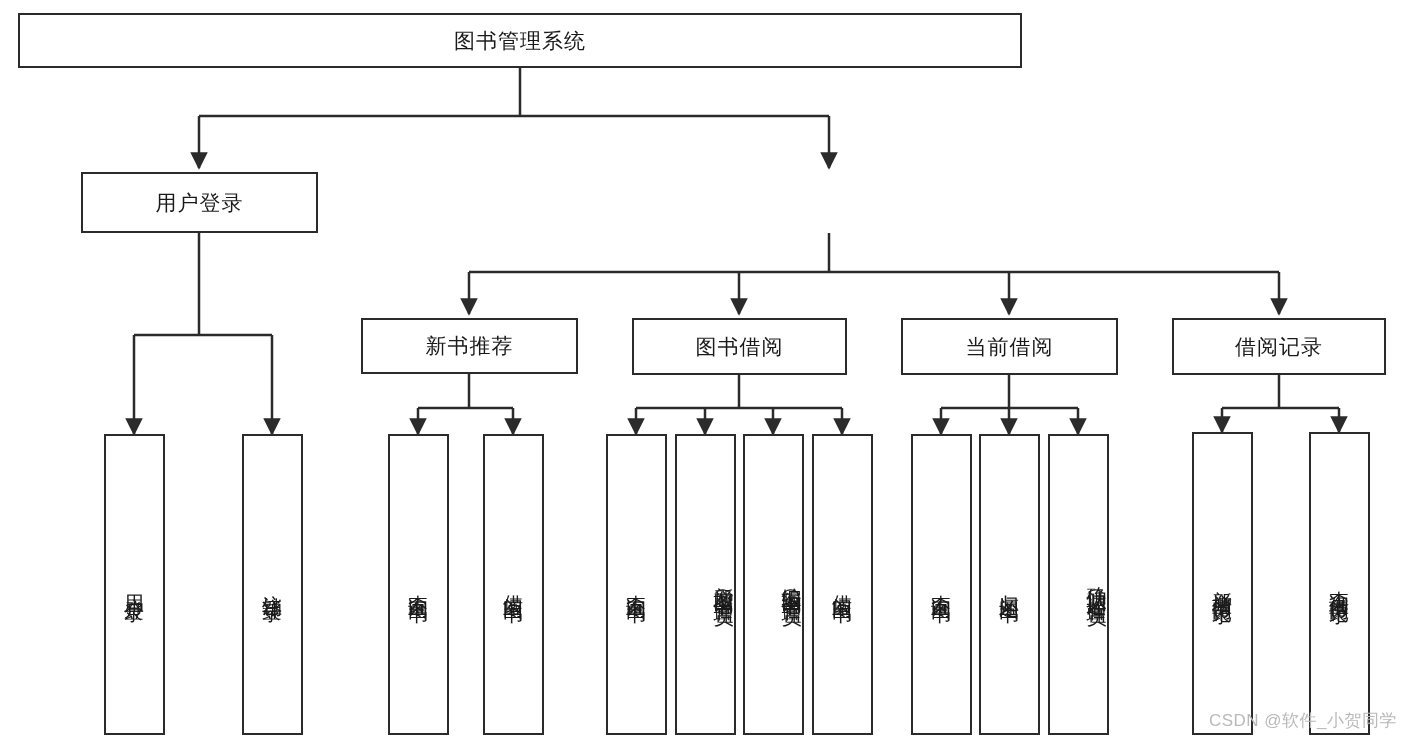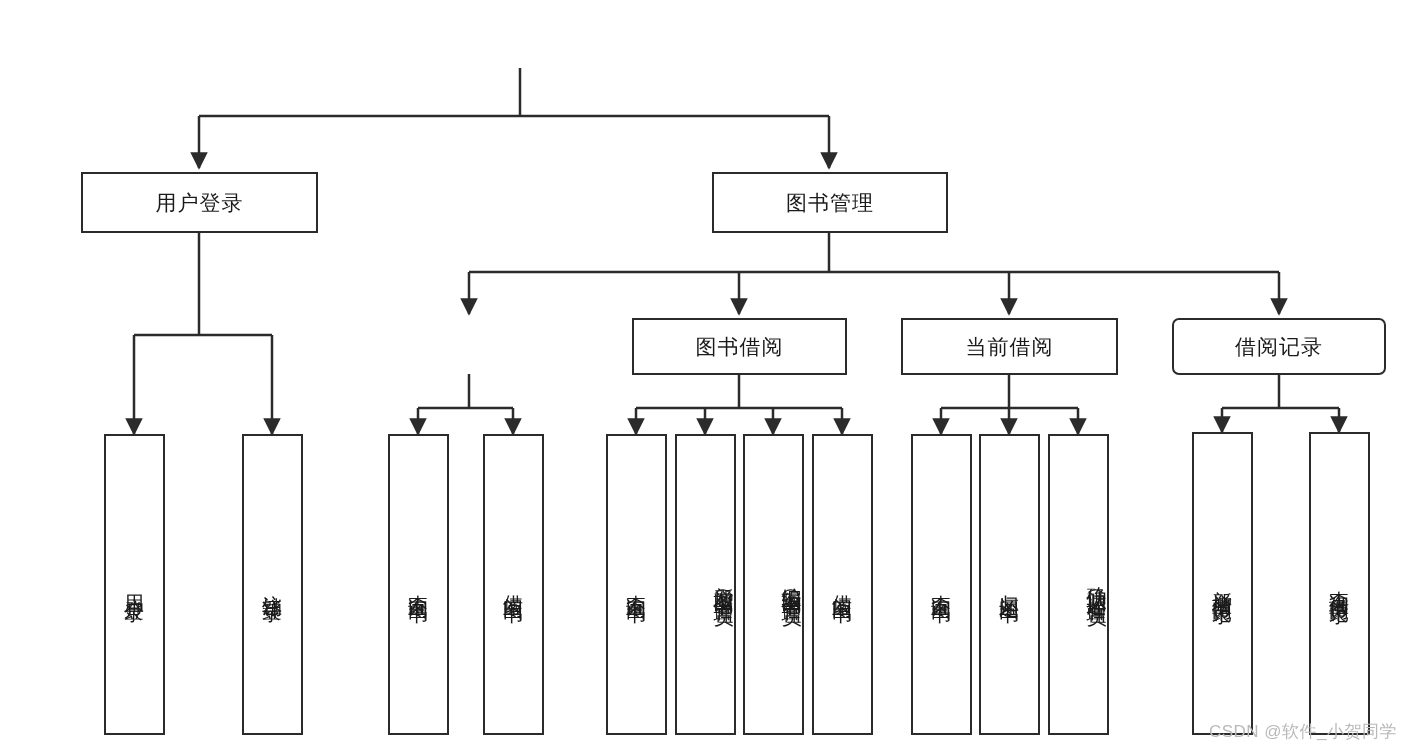--- a/index.html
+++ b/index.html
@@ -54,21 +54,21 @@
   .node.v.tall {
     align-items: center;
   }
   .node .lbl {
     display: block;
     white-space: nowrap;
   }
   .watermark {
     position: absolute;
     right: 8px;
-    bottom: 4px;
+    bottom: 15px;
     font-size: 17px;
     color: #b9b9b9;
     letter-spacing: 0.5px;
     z-index: 3;
     white-space: nowrap;
   }
 </style>
 </head>
 <body>
 
@@ -117,39 +117,42 @@
       <path d="M 1009 408 L 1009 434" marker-end="url(#arrow)"></path>
       <path d="M 1078 408 L 1078 434" marker-end="url(#arrow)"></path>
 
       <path d="M 1279 375 L 1279 408"></path>
       <path d="M 1222 408 L 1339 408"></path>
       <path d="M 1222 408 L 1222 432" marker-end="url(#arrow)"></path>
       <path d="M 1339 408 L 1339 432" marker-end="url(#arrow)"></path>
     </g>
   </svg>
 
+  <div class="node h" style="left:18px; top:13px; width:1004px; height:55px;">
+    <span class="lbl">图书管理系统</span>
+  </div>
 
   <div class="node h" style="left:81px; top:172px; width:237px; height:61px;">
     <span class="lbl">用户登录</span>
   </div>
 
-  <div class="node h" style="left:712px; top:172px; width:236px; height:61px;">
-    <span class="lbl">图书管理</span>
-  </div>
-
+
+  <div class="node h" style="left:361px; top:318px; width:217px; height:56px;">
+    <span class="lbl">新书推荐</span>
+  </div>
 
   <div class="node h" style="left:632px; top:318px; width:215px; height:57px;justify-content:center;">
     <span class="lbl">图书借阅</span>
   </div>
 
   <div class="node h" style="left:901px; top:318px; width:217px; height:57px;justify-content:center;">
     <span class="lbl">当前借阅</span>
   </div>
 
-  <div class="node h" style="left:1172px; top:318px; width:214px; height:57px;border-radius:7px;">
+  <div class="node h" style="left:1172px; top:318px; width:214px; height:57px;">
     <span class="lbl">借阅记录</span>
   </div>
 
   <div class="node v tall" style="left:104px; top:434px; width:61px; height:301px;">
     <span class="lbl">用户登录</span>
   </div>
 
   <div class="node v tall" style="left:242px; top:434px; width:61px; height:301px;">
     <span class="lbl">注销登录</span>
   </div>

